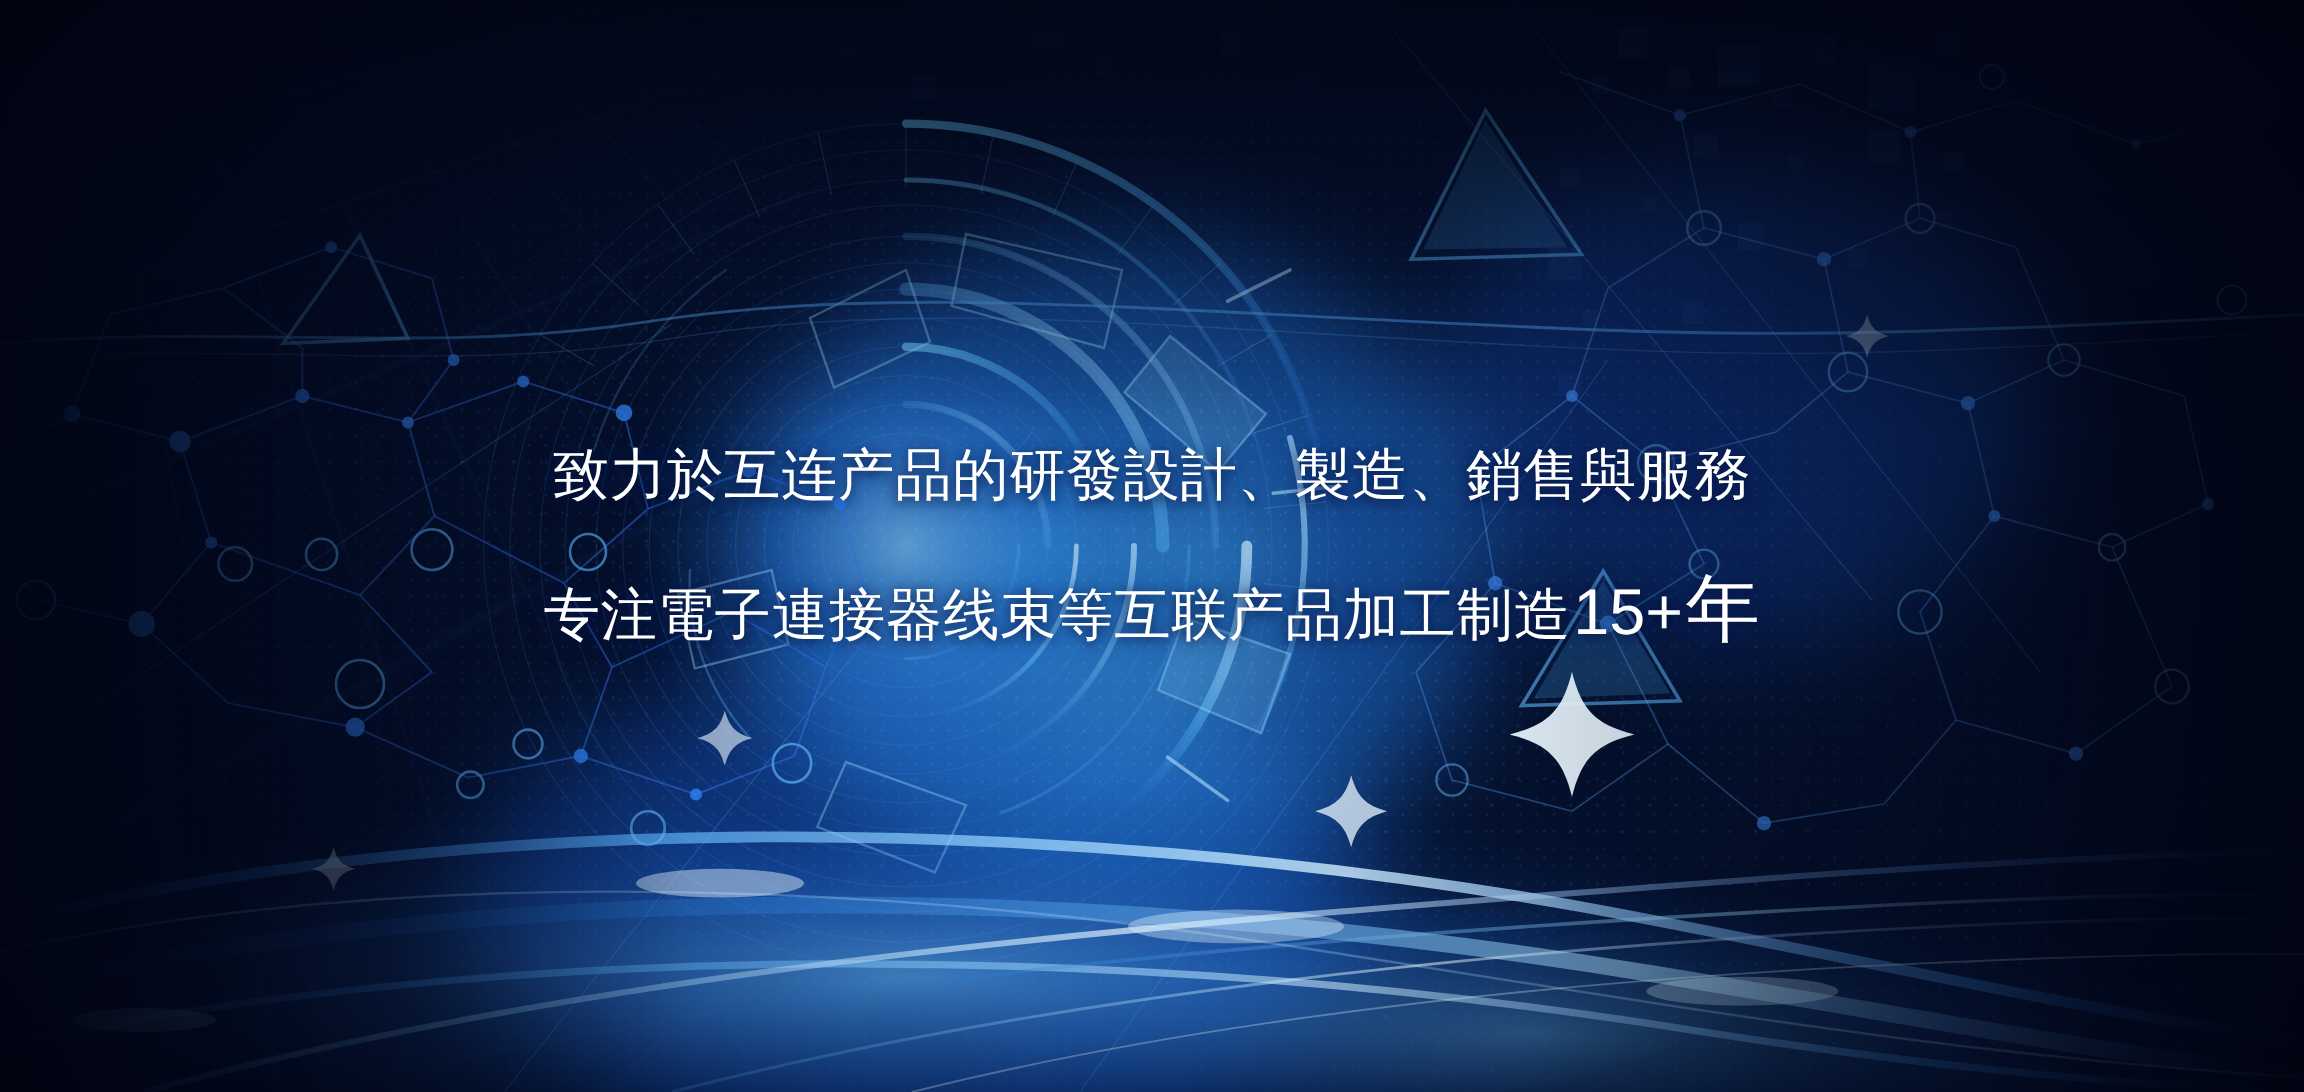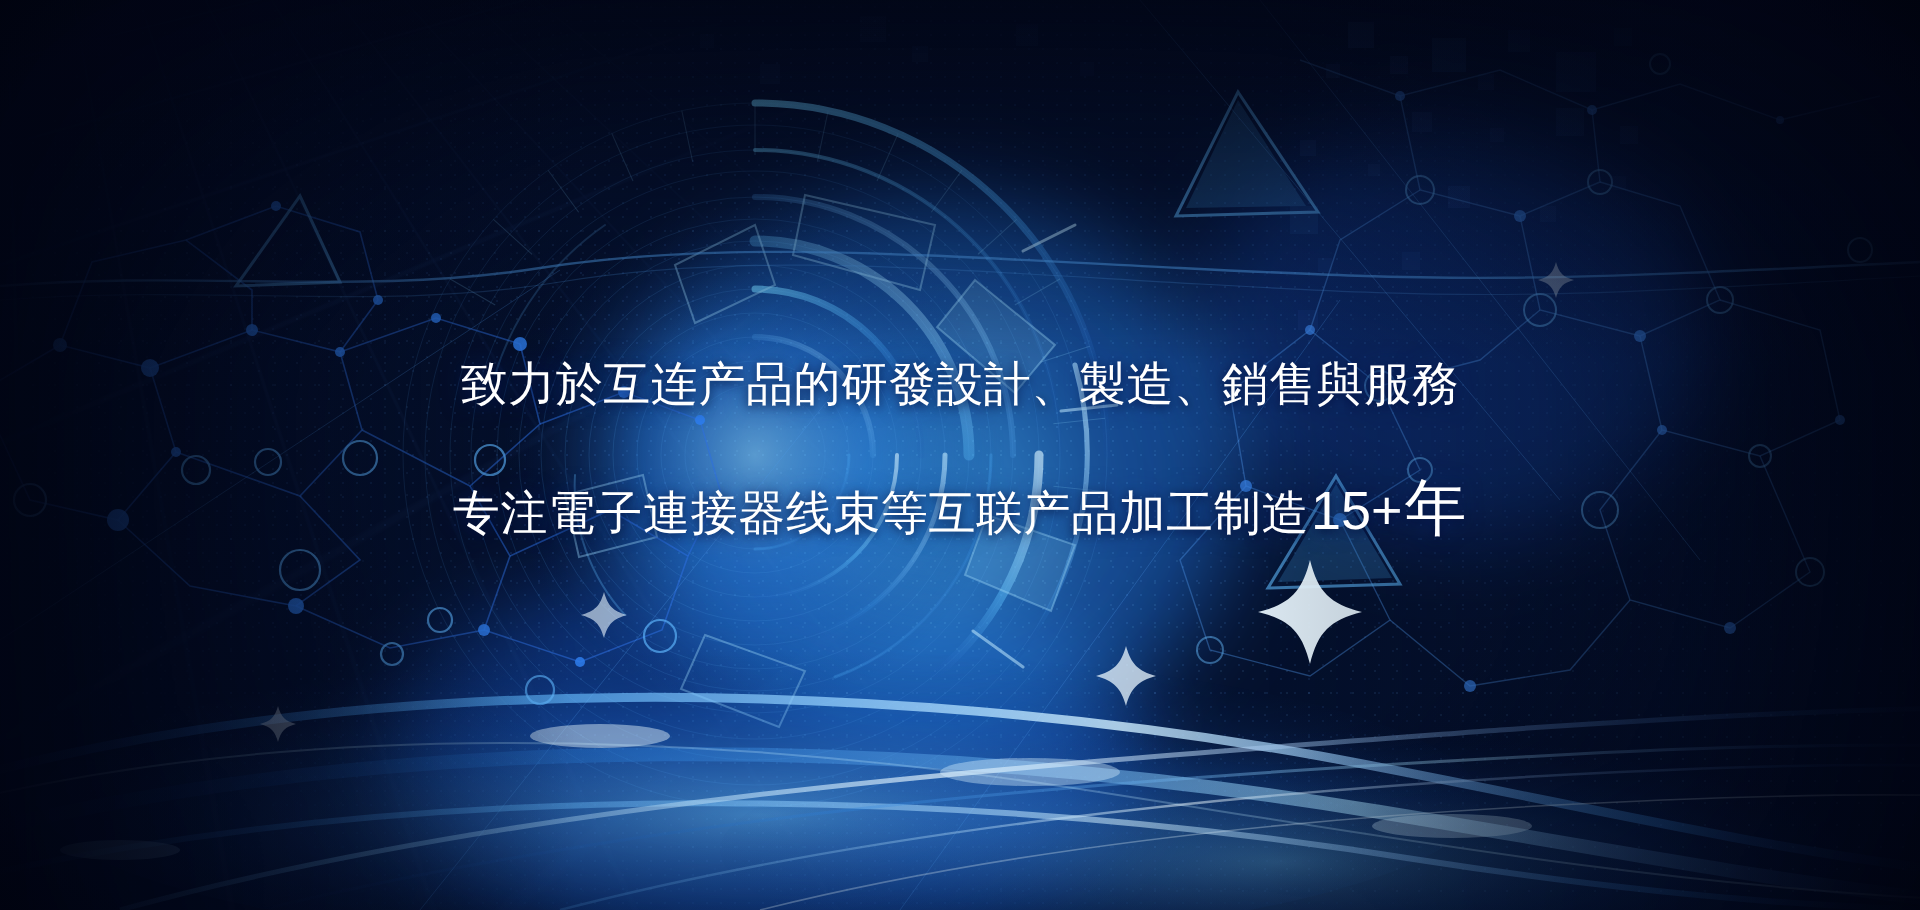--- a/index.html
+++ b/index.html
@@ -106,21 +106,21 @@
     margin:0 0 58px 0;
     font-weight:400;
   }
   .line2{
     color:#ffffff;
     font-size:47px;
     line-height:1;
     letter-spacing:.012em;
     white-space:nowrap;
     text-shadow:0 0 22px rgba(10,40,110,.85), 0 2px 10px rgba(0,10,40,.75);
-    margin:12px;
+    margin:0;
     display:flex;align-items:baseline;
     font-weight:400;
   }
   .years{
     font-size:54px;
     line-height:1;
     letter-spacing:0;
     font-weight:400;
     margin-left:2px;
   }

